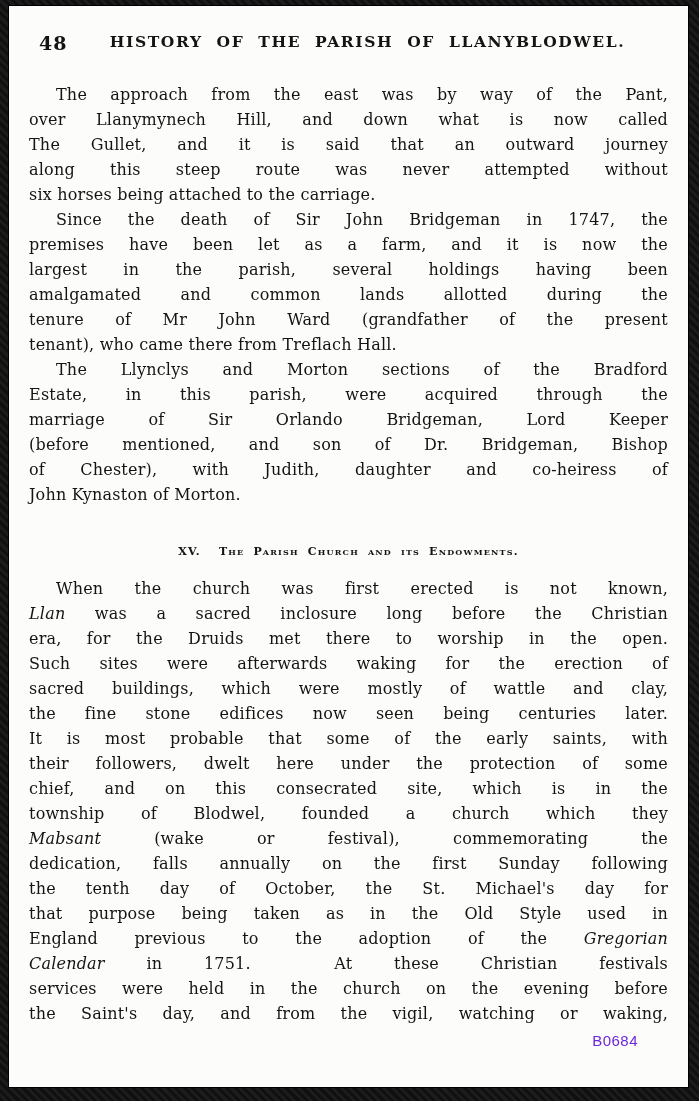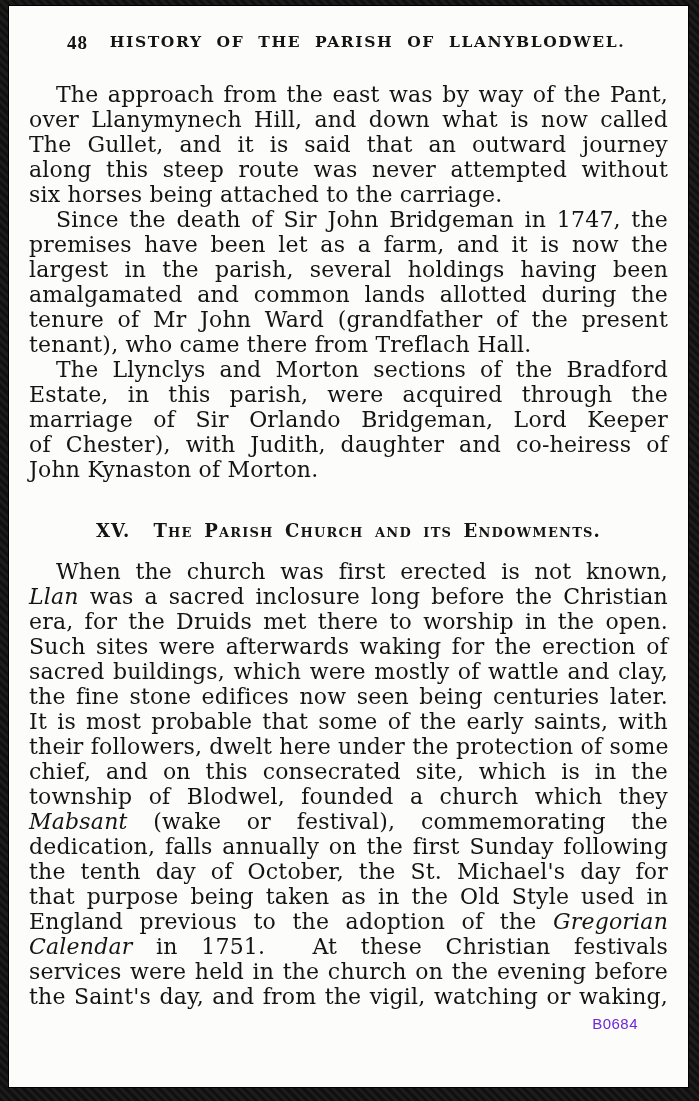--- a/index.html
+++ b/index.html
@@ -32,51 +32,50 @@
     font-family: "DejaVu Serif", "Liberation Serif", serif;
   }
   .running-header {
     position: relative;
     text-align: center;
     height: 24px;
     margin-bottom: 26px;
   }
   .page-number {
     position: absolute;
-    left: 38px;
+    left: 10px;
     top: 0;
     font-size: 19px;
     font-weight: 700;
     letter-spacing: 1px;
-    font-family: Liberation Serif, serif;
   }
   .running-title {
     font-size: 15.5px;
     font-weight: 700;
     letter-spacing: 1.6px;
     word-spacing: 7px;
     padding-left: 38px;
     white-space: nowrap;
   }
   .paragraph { margin: 0; }
   .line {
-    font-size: 22px;
+    font-size: 16px;
     line-height: 25px;
     height: 25px;
     text-align: justify;
     text-align-last: justify;
     letter-spacing: 0.2px;
     white-space: nowrap;
   }
   .line.unjust { text-align-last: left; }
   .line.indent { text-indent: 27px; }
   .italic { font-style: italic; }
   .section-heading {
     text-align: center;
-    font-size: 18px;
+    font-size: 11px;
     font-weight: 600;
     font-variant: small-caps;
     letter-spacing: 1.2px;
     word-spacing: 4px;
     margin-top: 38px;
     margin-bottom: 18px;
     white-space: nowrap;
   }
   .scan-stamp {
     text-align: right;
@@ -112,20 +111,21 @@
           <div class="line"><span>premises have been let as a farm, and it is now the</span></div>
           <div class="line"><span>largest in the parish, several holdings having been</span></div>
           <div class="line"><span>amalgamated and common lands allotted during the</span></div>
           <div class="line"><span>tenure of Mr John Ward (grandfather of the present</span></div>
           <div class="line unjust"><span>tenant), who came there from Treflach Hall.</span></div>
         </div>
         <div class="paragraph">
           <div class="line indent"><span>The Llynclys and Morton sections of the Bradford</span></div>
           <div class="line"><span>Estate, in this parish, were acquired through the</span></div>
           <div class="line"><span>marriage of Sir Orlando Bridgeman, Lord Keeper</span></div>
+          <div class="line"><span>(before mentioned, and son of Dr. Bridgeman, Bishop</span></div>
           <div class="line"><span>of Chester), with Judith, daughter and co-heiress of</span></div>
           <div class="line unjust"><span>John Kynaston of Morton.</span></div>
         </div>
         <div class="section-heading">XV.&nbsp; The Parish Church and its Endowments.</div>
         <div class="paragraph">
           <div class="line indent"><span>When the church was first erected is not known,</span></div>
           <div class="line"><span class="italic">Llan</span><span> was a sacred inclosure long before the Christian</span></div>
           <div class="line"><span>era, for the Druids met there to worship in the open.</span></div>
           <div class="line"><span>Such sites were afterwards waking for the erection of</span></div>
           <div class="line"><span>sacred buildings, which were mostly of wattle and clay,</span></div>

